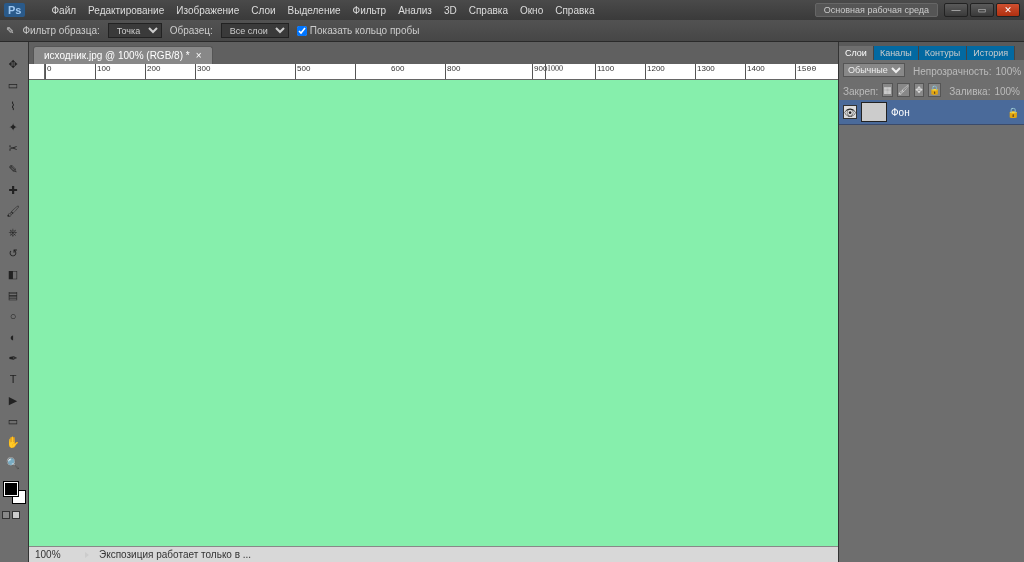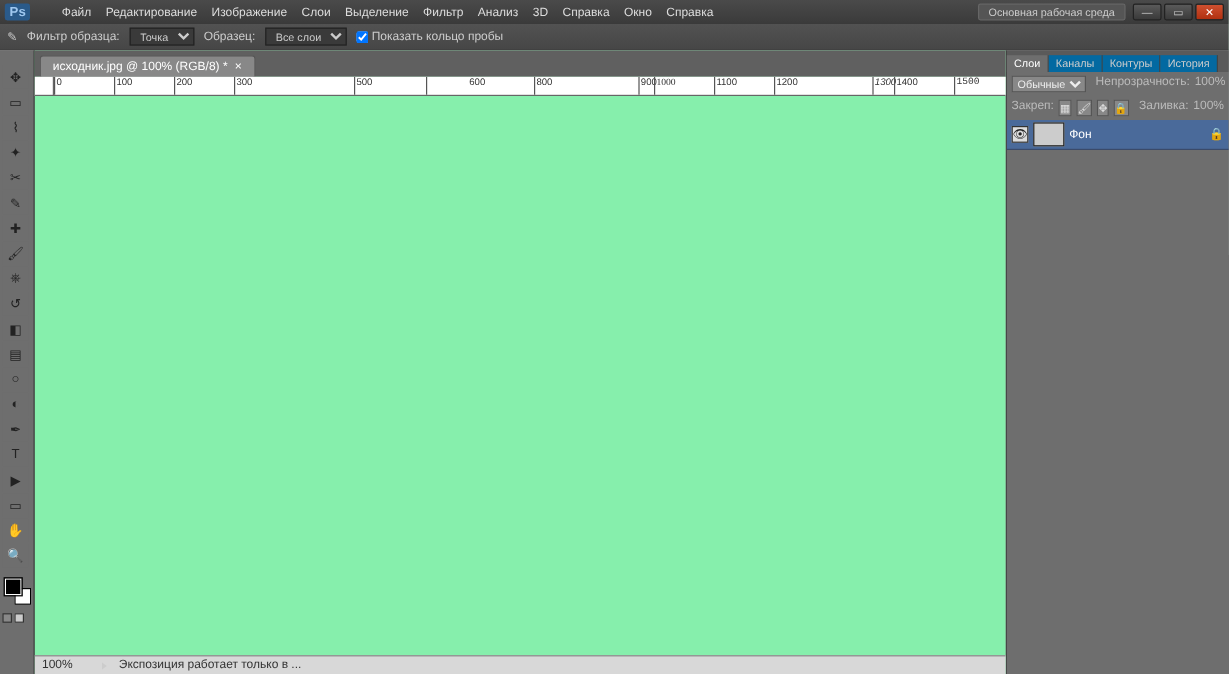--- a/index.html
+++ b/index.html
@@ -46,21 +46,21 @@
 .ruler-tick { position: absolute; top: 0; height: 16px; border-left: 1px solid #555; font-size: 8px; color: #333; padding-left: 1px; }
 .canvas-row { flex: 1; display: flex; position: relative; }
 .ruler-v { width: 16px; background: #fff; border-right: 1px solid #666; position: relative; overflow: hidden; }
 .canvas-viewport { flex: 1; background: #b8b8b8; position: relative; overflow: hidden; }
 
 
 .rightpanels { width: 186px; background: #6e6e6e; border-left: 1px solid #333; display: flex; flex-direction: column; }
 .panel-tabs { display: flex; background: #5a5a5a; height: 18px; align-items: flex-end; }
 .panel-tab { padding: 2px 6px; font-size: 9px; color: #ccc; background: #0369a1; border-right: 1px solid #444; cursor: pointer; }
 .panel-tab.active { background: #6e6e6e; color: #fff; }
-.panel-opts { background: #6e6e6e; padding: 3px 4px; display: flex; align-items: flex-start; gap: 4px; font-size: 9px; color: #bbb; }
+.panel-opts { background: #6e6e6e; padding: 3px 4px; display: flex; align-items: flex-end; gap: 4px; font-size: 9px; color: #bbb; }
 .panel-opts select { font-size: 9px; background: #888; border: 1px solid #555; color: #eee; height: 14px; }
 .panel-opts .spacer { flex: 1; }
 .picon { width: 14px; height: 14px; background: #888; border: 1px solid #555; font-size: 9px; display: flex; align-items: center; justify-content: center; color: #ddd; }
 .layers-list { flex: 1; background: #6e6e6e; overflow: auto; }
 .layer-row { display: flex; align-items: center; background: #4a6a9a; color: #fff; padding: 2px 4px; gap: 4px; border-bottom: 1px solid #3a4a6a; font-size: 10px; }
 .layer-eye { width: 14px; height: 14px; background: #ddd; border: 1px solid #333; display: flex; align-items: center; justify-content: center; font-size: 10px; color: #222; }
 .layer-thumb { width: 26px; height: 20px; background: #ccc; border: 1px solid #222; }
 .layer-lock { margin-left: auto; font-size: 10px; }
 
 
@@ -163,21 +163,21 @@
           <div class="ruler-tick" style="left: 150px;">300</div>
           <div class="ruler-tick" style="left: 200px; margin-top: 40px;">400</div>
           <div class="ruler-tick" style="left: 250px;">500</div>
           <div class="ruler-tick" style="left: 310px; padding-left: 35px;">600</div>
           <div class="ruler-tick" style="left: 350px; margin-top: 20px;">700</div>
           <div class="ruler-tick" style="left: 400px;">800</div>
           <div class="ruler-tick" style="left: 456px; margin-left: 31px;">900</div>
           <div class="ruler-tick" style="left: 500px; font-family: Liberation Serif, serif;">1000</div>
           <div class="ruler-tick" style="left: 550px;">1100</div>
           <div class="ruler-tick" style="left: 600px;">1200</div>
-          <div class="ruler-tick" style="left: 682px; font-style: italic;">1300</div>
+          <div class="ruler-tick" style="left: 650px;">1300</div>
           <div class="ruler-tick" style="left: 700px;">1400</div>
           <div class="ruler-tick" style="left: 750px; font-family: Liberation Mono, monospace;">1500</div>
         </div>
       <div class="canvas-row">
         <div class="ruler-v" id="ruler-v"></div>
         <div class="canvas-viewport">
           
 
           
           

